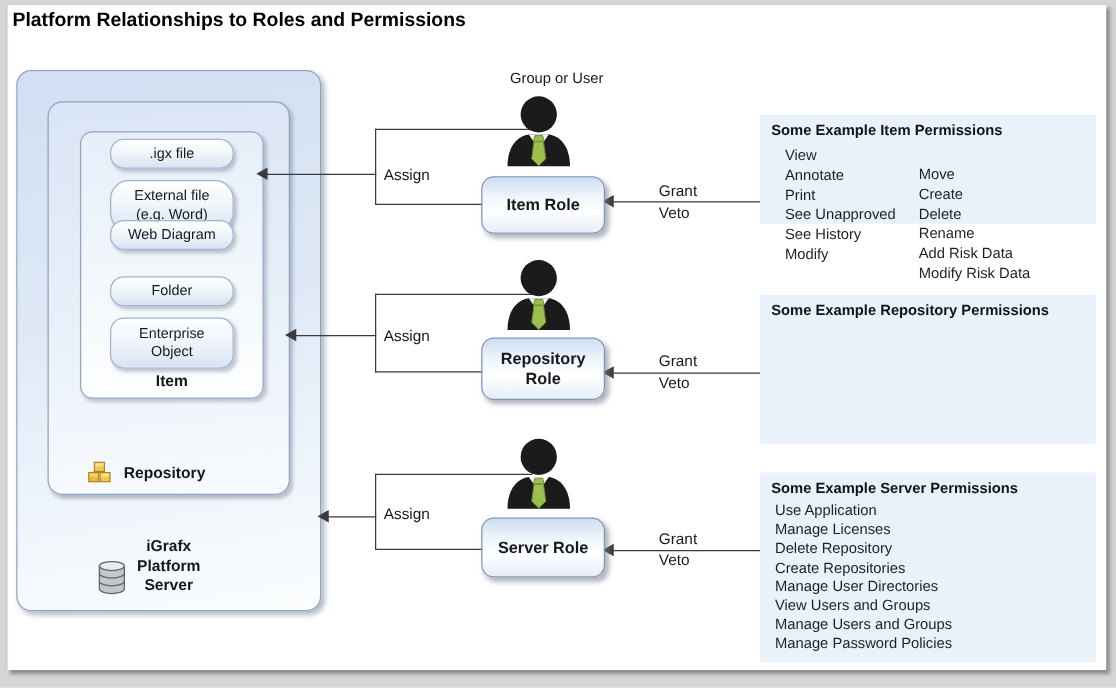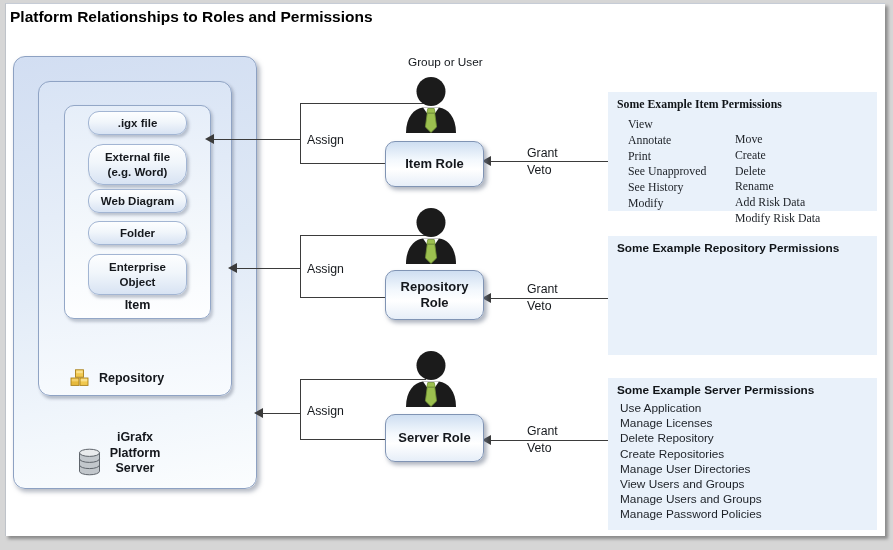--- a/index.html
+++ b/index.html
@@ -20,21 +20,21 @@
       background:linear-gradient(175deg,#d9e4f5 0%,#e9f0f9 55%,#f8fbfe 100%);
       box-shadow:2px 2.5px 3px rgba(115,125,145,0.45);}
   .item-box{position:absolute;left:25px;top:23px;width:145px;height:212px;
       border:1px solid #93a7c7;border-radius:10px;
       background:linear-gradient(180deg,#e6eef9 0%,#f4f8fc 60%,#fdfeff 100%);
       box-shadow:2px 2.5px 3px rgba(115,125,145,0.4);}
   .itype{position:absolute;left:23px;width:97px;border:1px solid #a2b5d3;border-radius:11px;
       background:linear-gradient(180deg,#fdfeff 0%,#f1f6fb 45%,#d8e3f3 100%);
       box-shadow:2px 2.5px 3px rgba(120,130,150,0.45);
       display:flex;align-items:center;justify-content:center;text-align:center;
-      font-size:11.5px;line-height:15px;color:#15181d;white-space:pre-line;font-weight:bold;}
+      font-size:11.5px;line-height:15px;color:#15181d;white-space:pre-line;}
   .item-label{position:absolute;left:0;top:192px;width:100%;text-align:center;
       font-weight:bold;font-size:12.5px;color:#14171c;}
   .repo-label-icon{position:absolute;left:30px;top:287px;}
   .repo-label-text{position:absolute;left:60px;top:289px;font-weight:bold;font-size:12.5px;color:#14171c;}
   .server-label-text{position:absolute;left:85px;top:373px;width:72px;text-align:center;
       font-weight:bold;font-size:12.5px;line-height:15.5px;color:#14171c;white-space:pre-line;}
   .server-db-icon{position:absolute;left:63px;top:391px;}
 
   
   .gu-label{position:absolute;left:408px;top:55px;width:88px;text-align:left;
@@ -65,21 +65,21 @@
 <div class="stage">
   <div class="page"></div>
   <div class="title">Platform Relationships to Roles and Permissions</div>
 
   <div class="server-box">
     <div class="repo-box">
       <div class="item-box">
         <div class="itype" style="top:5px;height:22px;">.igx file</div>
         <div class="itype" style="top:38px;height:39px;border-radius:15px;">External file
 (e.g. Word)</div>
-        <div class="itype" style="top:83px;height:22px;border-radius:11px;">Web Diagram</div>
+        <div class="itype" style="top:70px;height:22px;border-radius:11px;">Web Diagram</div>
         <div class="itype" style="top:115px;height:22px;">Folder</div>
         <div class="itype" style="top:148px;height:39px;">Enterprise
 Object</div>
         <div class="item-label">Item</div>
       </div>
       <span class="repo-label-icon">
         <svg width="22" height="18" viewBox="0 0 22 18">
           <g stroke="#a9811c" stroke-width="0.9">
             <rect x="6.5" y="0.8" width="8" height="7.4" fill="#f0c84f"></rect>
             <rect x="2" y="9" width="8" height="7.4" fill="#e6b93c"></rect>
@@ -166,21 +166,21 @@
       <path d="M24.8,32.5 L31.2,32.5 L32.2,37 L23.8,37 Z" fill="#9cc04f" stroke="#6f8f33" stroke-width="0.8"></path>
       <path d="M24.2,37.5 L31.8,37.5 L33.6,51 L28,56.5 L22.4,51 Z" fill="#9cc04f" stroke="#6f8f33" stroke-width="0.8"></path>
     </svg>
   </span>
 
   <div class="role-box" style="top:141px;height:44px;">Item Role</div>
   <div class="role-box" style="top:270px;height:48px;">Repository
 Role</div>
   <div class="role-box" style="top:414px;height:46px;">Server Role</div>
 
-  <div class="perm-panel" style="top:92px;height:119px;font-family:Liberation Serif, serif;">
+  <div class="perm-panel" style="top:92px;height:87px;">
     <div class="perm-title">Some Example Item Permissions</div>
     <div class="perm-col" style="left:20px;top:25px;line-height:15.8px;">
       <div>View</div>
       <div>Annotate</div>
       <div>Print</div>
       <div>See Unapproved</div>
       <div>See History</div>
       <div>Modify</div>
     </div>
     <div class="perm-col" style="left:127px;top:40px;line-height:15.8px;">

